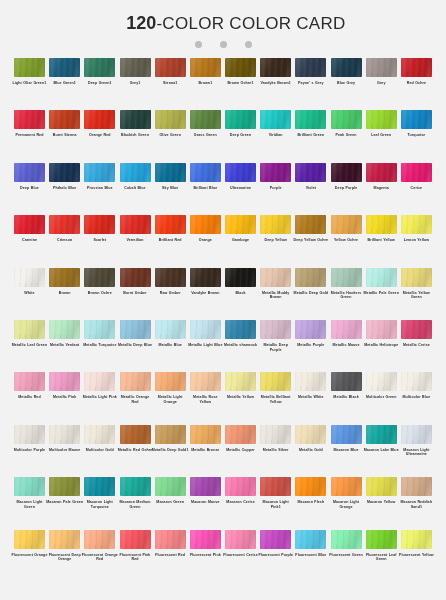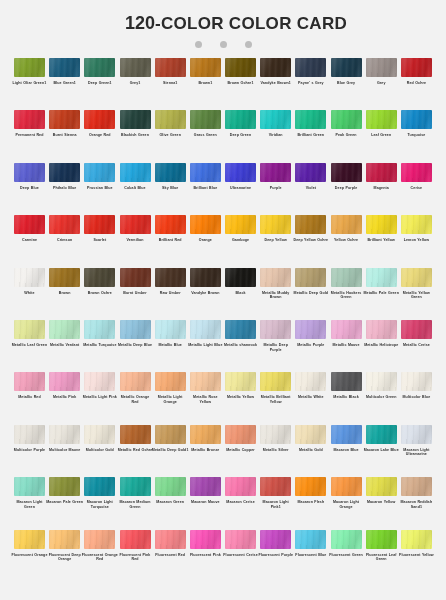--- a/index.html
+++ b/index.html
@@ -32,21 +32,21 @@
     line-height: 1;
     white-space: nowrap;
   }
   .title .num {
     font-weight: 700;
     font-size: 18px;
     letter-spacing: 0px;
     margin-left: 26px;
   }
   .title .rest {
-    font-weight: 700;
+    font-weight: 400;
   }
   .dots {
     margin-top: 9px;
     display: flex;
     justify-content: center;
     gap: 18px;
   }
   .dot {
     width: 7px;
     height: 7px;

